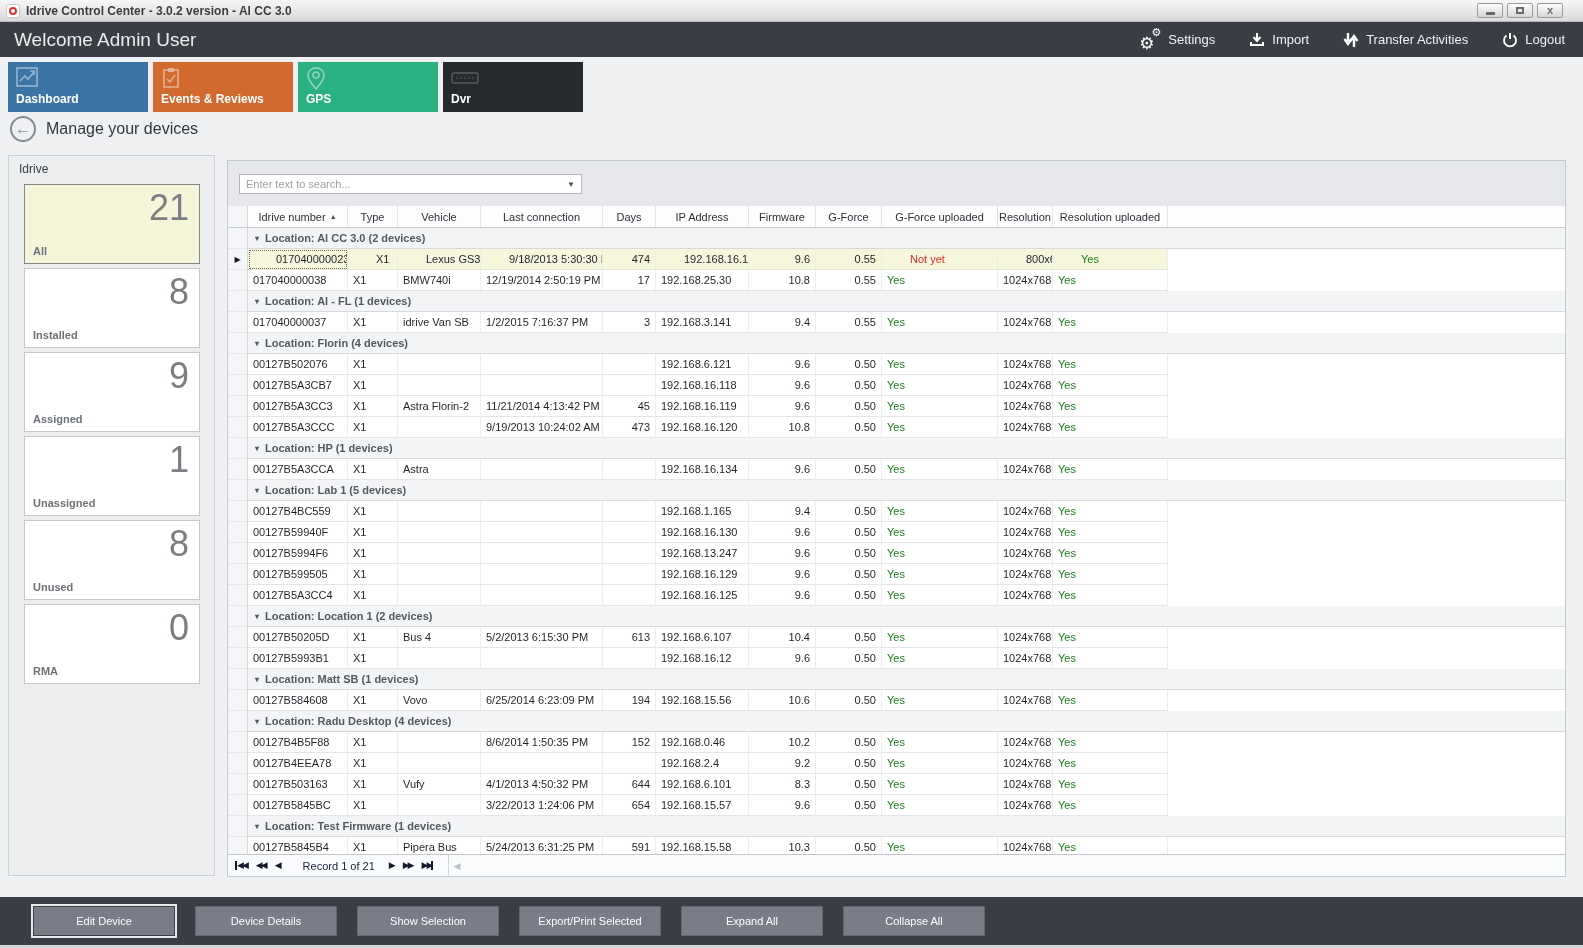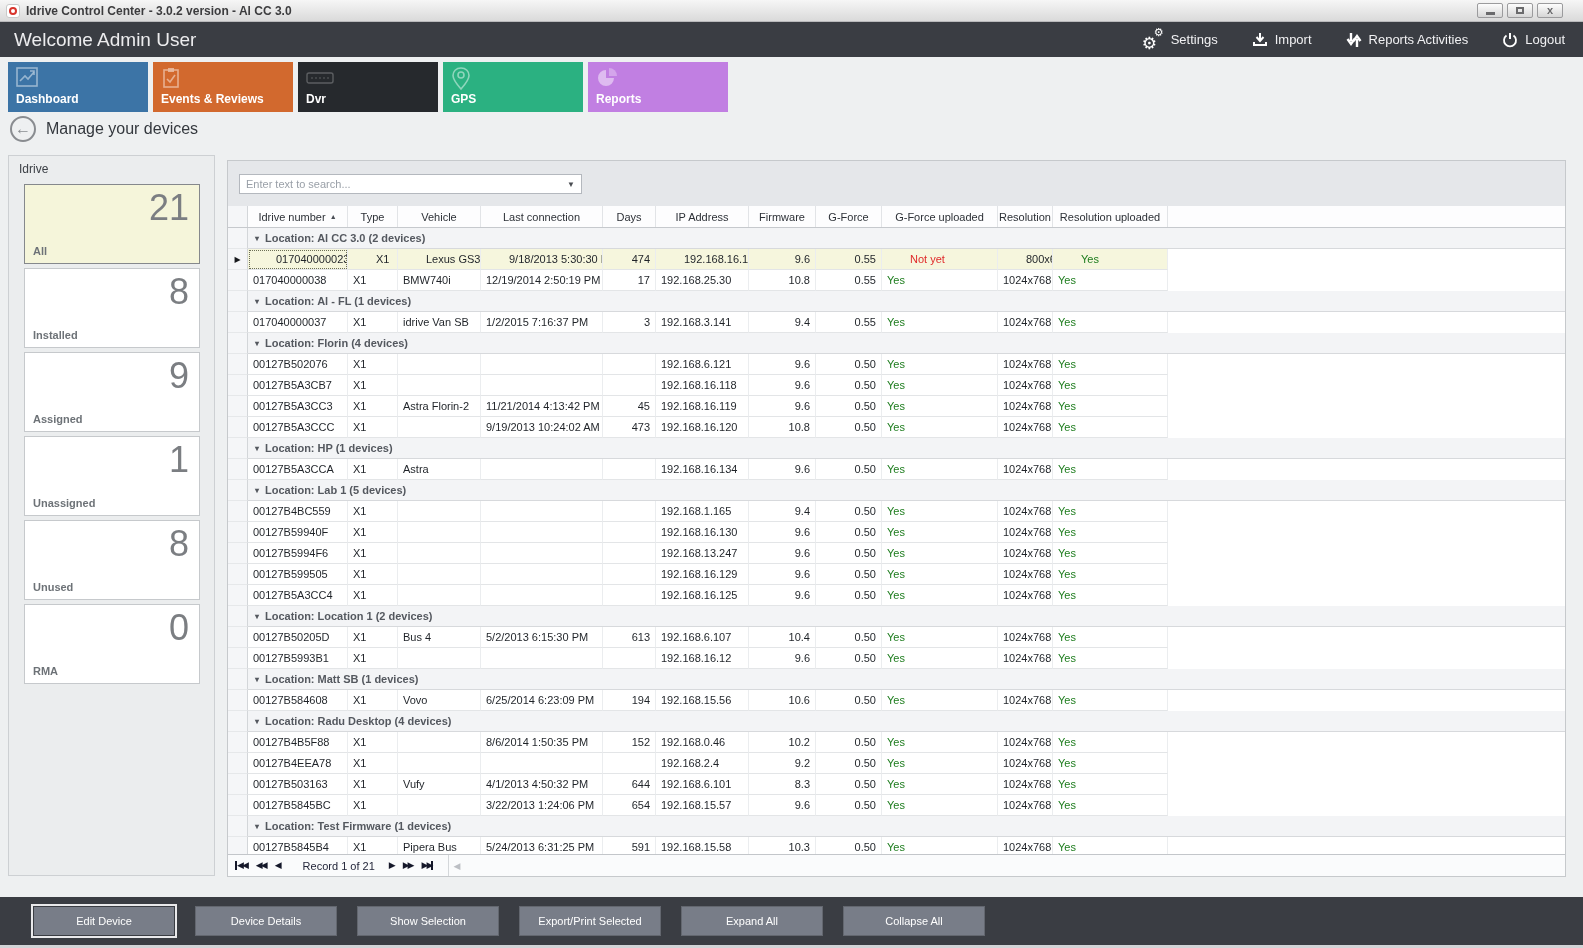--- a/index.html
+++ b/index.html
@@ -144,21 +144,21 @@
           </span>
           <span>Import</span>
         </span>
         <span class="tb-action">
           <span>
             <svg width="16" height="16" viewBox="0 0 16 16">
               <path d="M5 1 L5 9 M1.5 7 L5 12 L8.5 7" style="fill:none;stroke:#fff;stroke-width:2.4"></path>
               <path d="M11 15 L11 7 M7.5 9 L11 4 L14.5 9" style="fill:none;stroke:#fff;stroke-width:2.4"></path>
             </svg>
           </span>
-          <span>Reports Activities</span>
+          <span>Transfer Activities</span>
         </span>
         <span class="tb-action">
           <span>
             <svg width="16" height="16" viewBox="0 0 16 16">
               <path d="M8 1 L8 7" style="fill:none;stroke:#fff;stroke-width:2"></path>
               <path d="M4.5 3.5 A6 6 0 1 0 11.5 3.5" style="fill:none;stroke:#fff;stroke-width:1.8"></path>
             </svg>
           </span>
           <span>Logout</span>
         </span>
@@ -175,40 +175,33 @@
         <span class="tab-label">Dashboard</span>
       </div>
       <div class="tab" style="background: rgb(210, 105, 46);">
         <span class="tab-icon"><svg width="24" height="22" viewBox="0 0 24 22">
             <rect x="3" y="3" width="14" height="17" style="fill:none;stroke:rgba(255,255,255,.85);stroke-width:1.6"></rect>
             <rect x="7" y="1" width="6" height="4" style="fill:rgba(255,255,255,.85)"></rect>
             <polyline points="6,12 9,15 14,8" style="fill:none;stroke:rgba(255,255,255,.85);stroke-width:1.6"></polyline>
           </svg></span>
         <span class="tab-label">Events &amp; Reviews</span>
       </div>
+      <div class="tab" style="background: rgb(43, 177, 129);">
+        <span class="tab-icon"><svg width="20" height="24" viewBox="0 0 20 24">
+            <path d="M10 1 C5 1 2 4.5 2 8.5 C2 13 10 22 10 22 C10 22 18 13 18 8.5 C18 4.5 15 1 10 1 Z" style="fill:none;stroke:rgba(255,255,255,.85);stroke-width:1.6"></path>
+            <circle cx="10" cy="8" r="3" style="fill:none;stroke:rgba(255,255,255,.85);stroke-width:1.6"></circle>
+          </svg></span>
+        <span class="tab-label">GPS</span>
+      </div>
       <div class="tab" style="background: rgb(38, 41, 45);">
         <span class="tab-icon"><svg width="30" height="22" viewBox="0 0 30 22">
             <rect x="1" y="6" width="26" height="10" rx="2" style="fill:none;stroke:rgba(255,255,255,.45);stroke-width:1.4"></rect>
             <line x1="5" y1="11" x2="23" y2="11" style="stroke:rgba(255,255,255,.45);stroke-width:1.2;stroke-dasharray:2 2"></line>
           </svg></span>
         <span class="tab-label">Dvr</span>
-      </div>
-      <div class="tab" style="background: rgb(43, 177, 129);">
-        <span class="tab-icon"><svg width="20" height="24" viewBox="0 0 20 24">
-            <path d="M10 1 C5 1 2 4.5 2 8.5 C2 13 10 22 10 22 C10 22 18 13 18 8.5 C18 4.5 15 1 10 1 Z" style="fill:none;stroke:rgba(255,255,255,.85);stroke-width:1.6"></path>
-            <circle cx="10" cy="8" r="3" style="fill:none;stroke:rgba(255,255,255,.85);stroke-width:1.6"></circle>
-          </svg></span>
-        <span class="tab-label">GPS</span>
-      </div>
-      <div class="tab" style="background: rgb(193, 127, 226);">
-        <span class="tab-icon"><svg width="24" height="22" viewBox="0 0 24 22">
-            <path d="M10 3 A8 8 0 1 0 18 11 L10 11 Z" style="fill:rgba(255,255,255,.85)"></path>
-            <path d="M13 1 A8 8 0 0 1 21 9 L13 9 Z" style="fill:rgba(255,255,255,.55)"></path>
-          </svg></span>
-        <span class="tab-label">Reports</span>
       </div>
     </div>
 
   <div class="page-header">
     <span class="back-btn">
         <span>←</span>
       </span>
     <span class="page-title">Manage your devices</span>
   </div>
 

